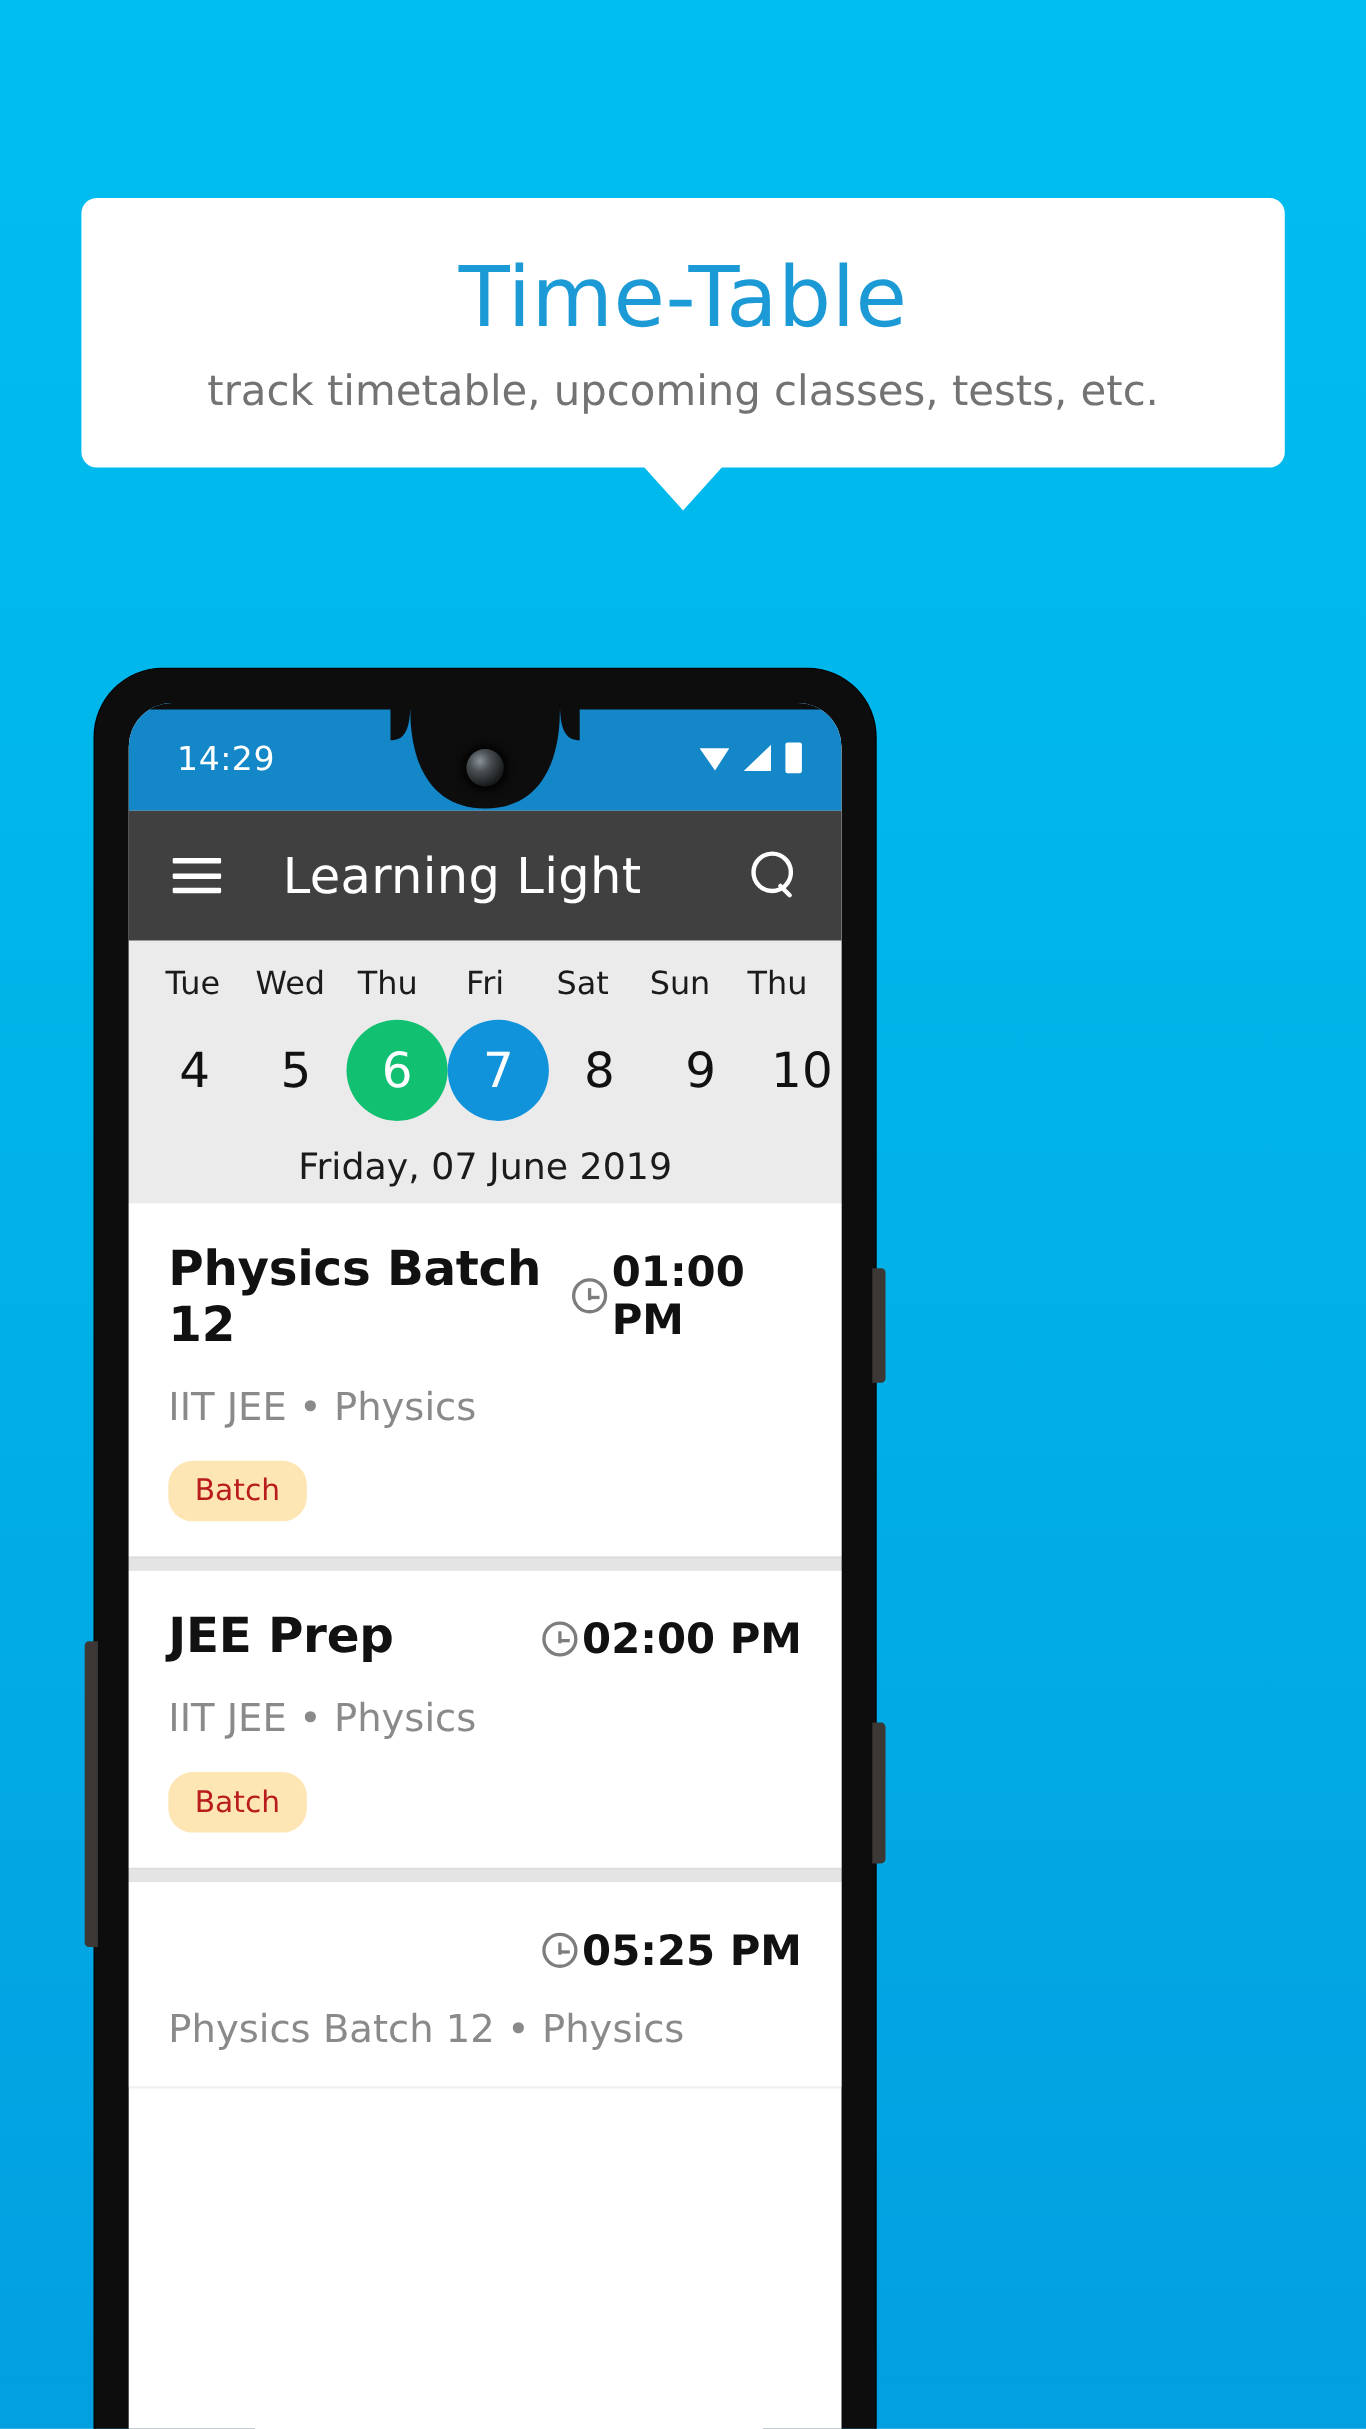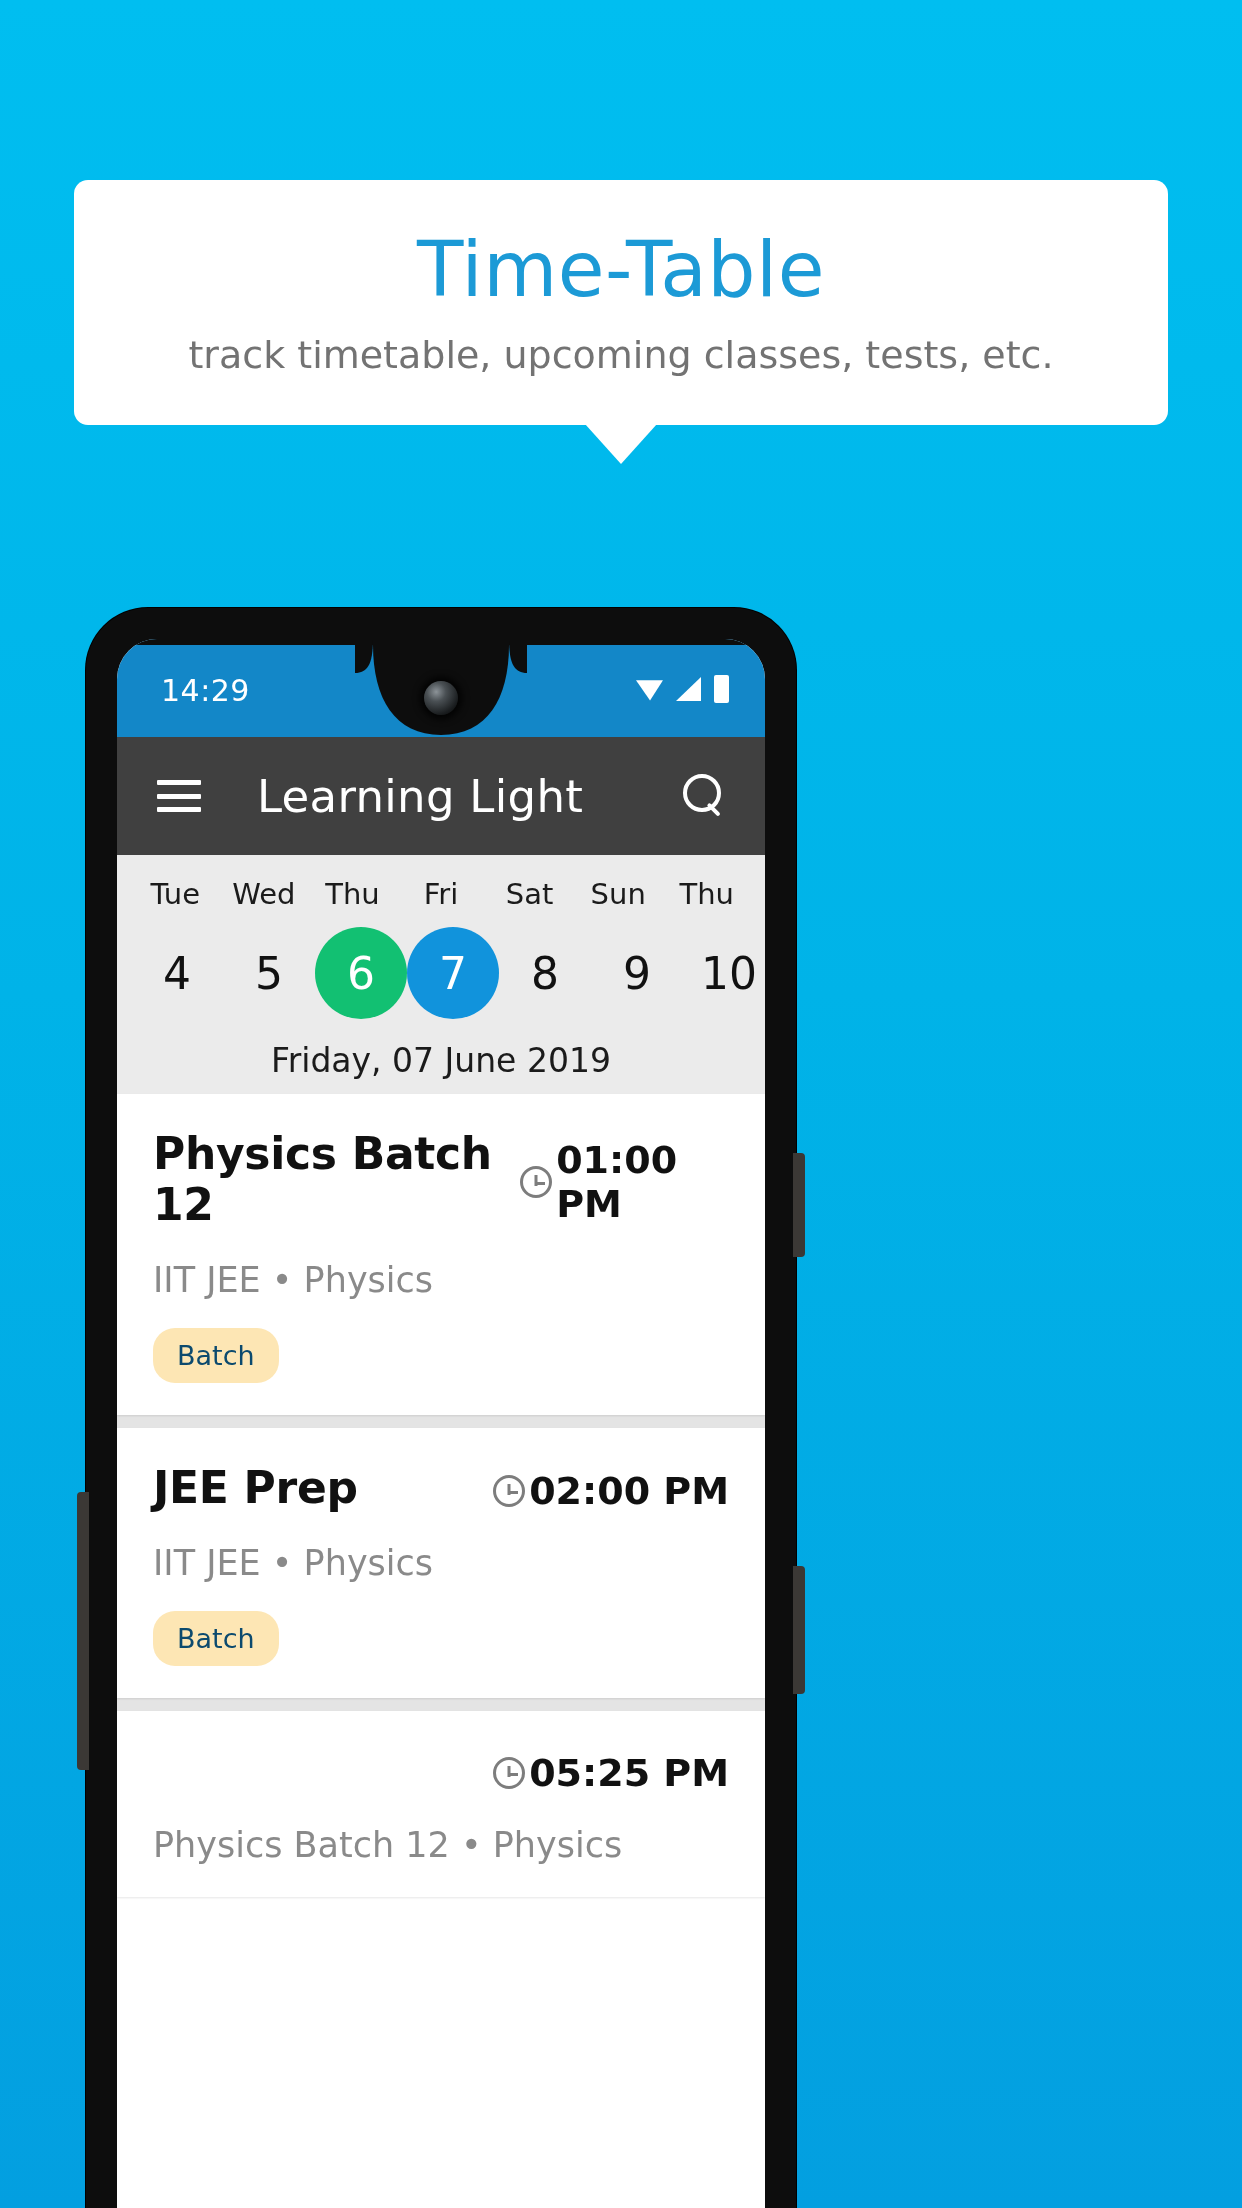--- a/index.html
+++ b/index.html
@@ -142,40 +142,40 @@
     text-align:center; font-size:33px; color:#1b1b1b; margin-top:22px; font-weight:400;
   }
 
   
   #class-list { background:#E4E4E4; }
   .class-card {
     background:#fff; padding:34px 36px 32px;
     margin-bottom:13px;
     box-shadow:0 1px 2px rgba(0,0,0,.10);
   }
-  .card-top { display:flex; align-items:center; }
+  .card-top { display:flex; align-items:flex-start; }
   .card-title { font-size:44px; font-weight:700; color:#111; letter-spacing:-.3px; }
   .card-time-wrap { margin-left:auto; display:flex; align-items:center; gap:4px; padding-top:6px; }
   .clock-icon {
     width:32px; height:32px; border:3px solid #7d7d7d; border-radius:50%;
     position:relative; flex:none;
   }
   .clock-icon::before {
     content:""; position:absolute; left:50%; top:6px; width:3px; height:11px;
     background:#7d7d7d; transform:translateX(-50%);
   }
   .clock-icon::after {
     content:""; position:absolute; left:50%; top:13px; width:9px; height:3px;
     background:#7d7d7d;
   }
   .card-time { font-size:38px; font-weight:700; color:#111; }
   .card-sub { font-size:35px; color:#8a8a8a; margin-top:30px; font-weight:400; }
   .badge {
     display:inline-block; margin-top:28px;
-    background:#FDE6B4; color:#0c4a6e;
+    background:#FDE6B4; color:#b91c1c;
     font-size:27px; padding:12px 24px; border-radius:22px; font-weight:400;
   }
 </style>
 </head>
 <body>
 
 <div id="promo-card">
   <div id="promo-title">Time-Table</div>
   <div id="promo-sub">track timetable, upcoming classes, tests, etc.</div>
 </div>

